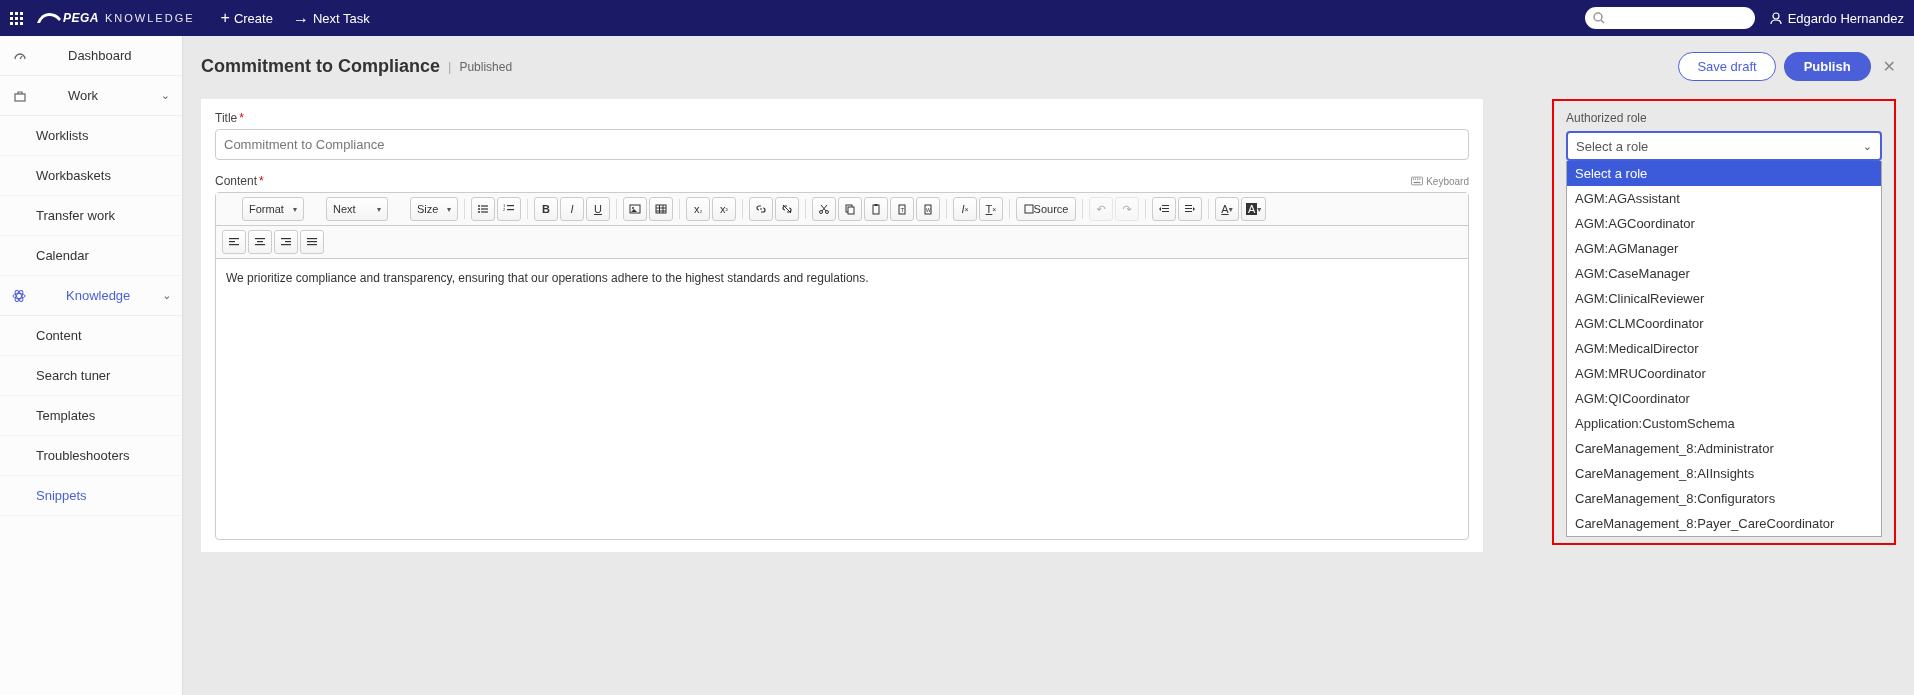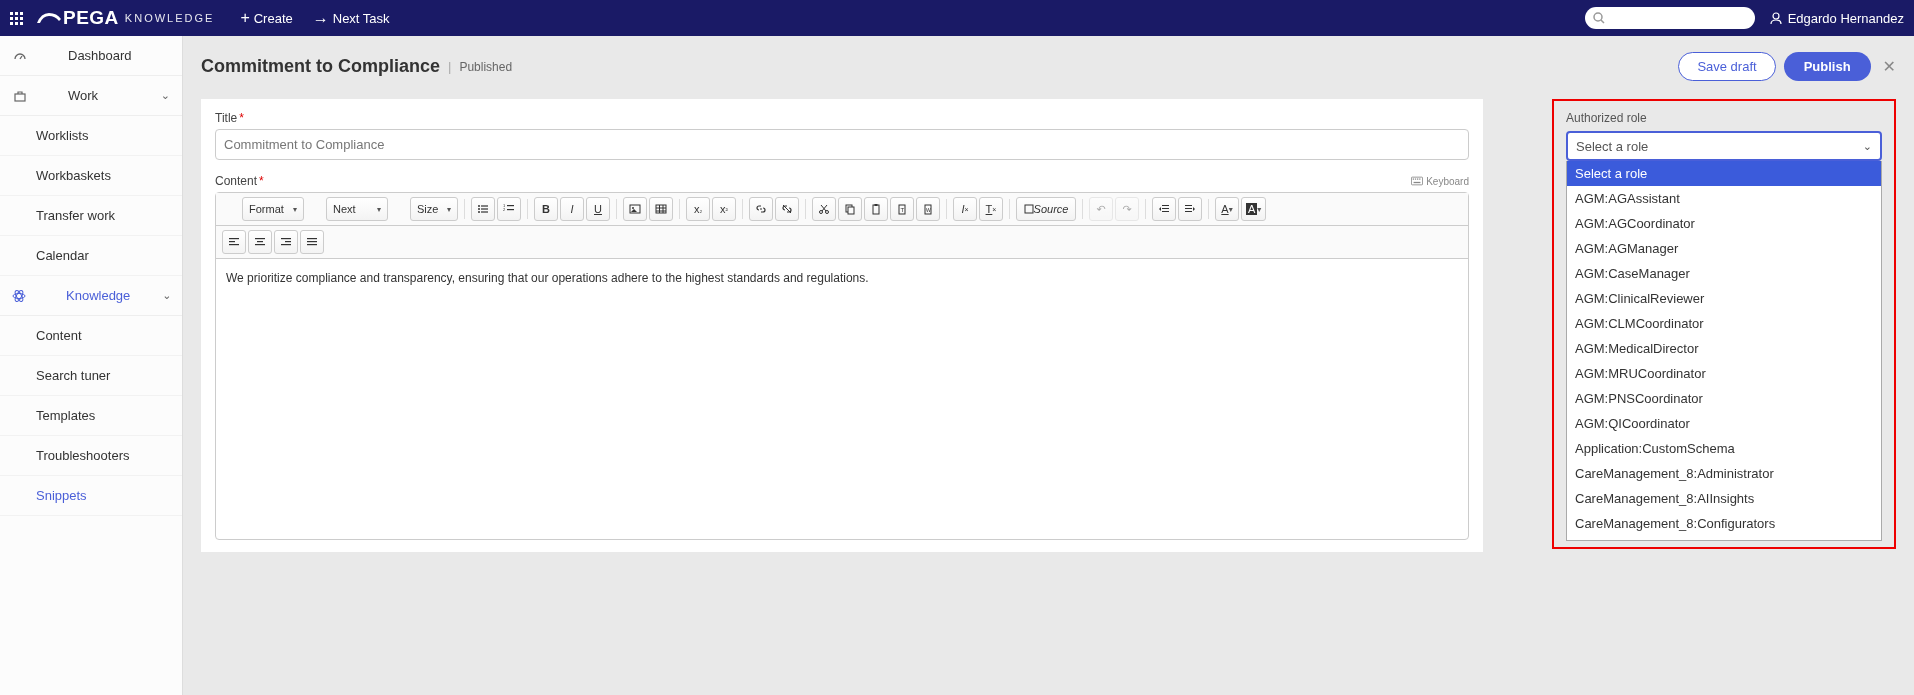--- a/index.html
+++ b/index.html
@@ -3,21 +3,21 @@
 <meta charset="utf-8">
 <style>
 * { box-sizing: border-box; margin: 0; padding: 0; }
 body { font-family: Arial, Helvetica, sans-serif; font-size: 13px; color: #333; background: #fff; overflow: hidden; }
 
 
 .header { background: #1a1a66; color: #fff; height: 36px; display: flex; align-items: center; padding: 0 10px; }
 .apps-icon { display: grid; grid-template-columns: repeat(3, 3px); grid-gap: 2px; margin-right: 12px; cursor: pointer; }
 .apps-icon span { width: 3px; height: 3px; background: #fff; }
 .logo { display: flex; align-items: center; margin-right: 6px; }
-.logo-text { font-weight: bold; font-size: 19px; letter-spacing: 0.5px; }
+.logo-text { font-weight: bold; font-size: 12px; letter-spacing: 0.5px; font-style: italic; }
 .logo-sub { font-size: 11px; letter-spacing: 2px; margin-left: 6px; opacity: 0.9; }
 .header-action { display: flex; align-items: center; margin-left: 20px; font-size: 13px; cursor: pointer; }
 .header-action .plus { font-size: 16px; margin-right: 4px; }
 .header-action .arrow { font-size: 16px; margin-right: 4px; }
 .header-spacer { flex: 1; }
 .search-box { background: #fff; border-radius: 14px; width: 170px; height: 22px; display: flex; align-items: center; padding: 0 8px; }
 .search-box svg { fill: #999; }
 .user-info { display: flex; align-items: center; margin-left: 14px; font-size: 13px; }
 .user-icon { margin-right: 5px; }
 
@@ -333,21 +333,21 @@
               <span class="sep"></span>
               <span class="rte-btn">
                   <i>I</i>
                   <sub style="font-size:7px">×</sub>
                 </span>
               <span class="rte-btn">
                   <u>T</u>
                   <sub style="font-size:7px">×</sub>
                 </span>
               <span class="sep"></span>
-              <span class="rte-btn" style="min-width:60px; gap:0;font-style:italic;">
+              <span class="rte-btn" style="min-width:60px; gap:0;">
                 <svg width="10" height="10" viewBox="0 0 10 10">
                     <rect x="1" y="1" width="8" height="8" fill="none" stroke="#333"></rect>
                   </svg>
                 <span>Source</span>
               </span>
               <span class="sep"></span>
               <span class="rte-btn" style="opacity:0.4">↶</span>
               <span class="rte-btn" style="opacity:0.4">↷</span>
               <span class="sep"></span>
               <span class="rte-btn">
@@ -421,21 +421,20 @@
           <div class="role-dropdown">
             <div class="role-option selected">Select a role</div>
             <div class="role-option">AGM:AGAssistant</div>
             <div class="role-option">AGM:AGCoordinator</div>
             <div class="role-option">AGM:AGManager</div>
             <div class="role-option">AGM:CaseManager</div>
             <div class="role-option">AGM:ClinicalReviewer</div>
             <div class="role-option">AGM:CLMCoordinator</div>
             <div class="role-option">AGM:MedicalDirector</div>
             <div class="role-option">AGM:MRUCoordinator</div>
-            <div class="role-option">AGM:PNSCoordinator</div>
             <div class="role-option">AGM:QICoordinator</div>
             <div class="role-option">Application:CustomSchema</div>
             <div class="role-option">CareManagement_8:Administrator</div>
             <div class="role-option">CareManagement_8:AIInsights</div>
             <div class="role-option">CareManagement_8:Configurators</div>
             <div class="role-option">CareManagement_8:Payer_CareCoordinator</div>
 
           </div>
         </div>
       </div>

